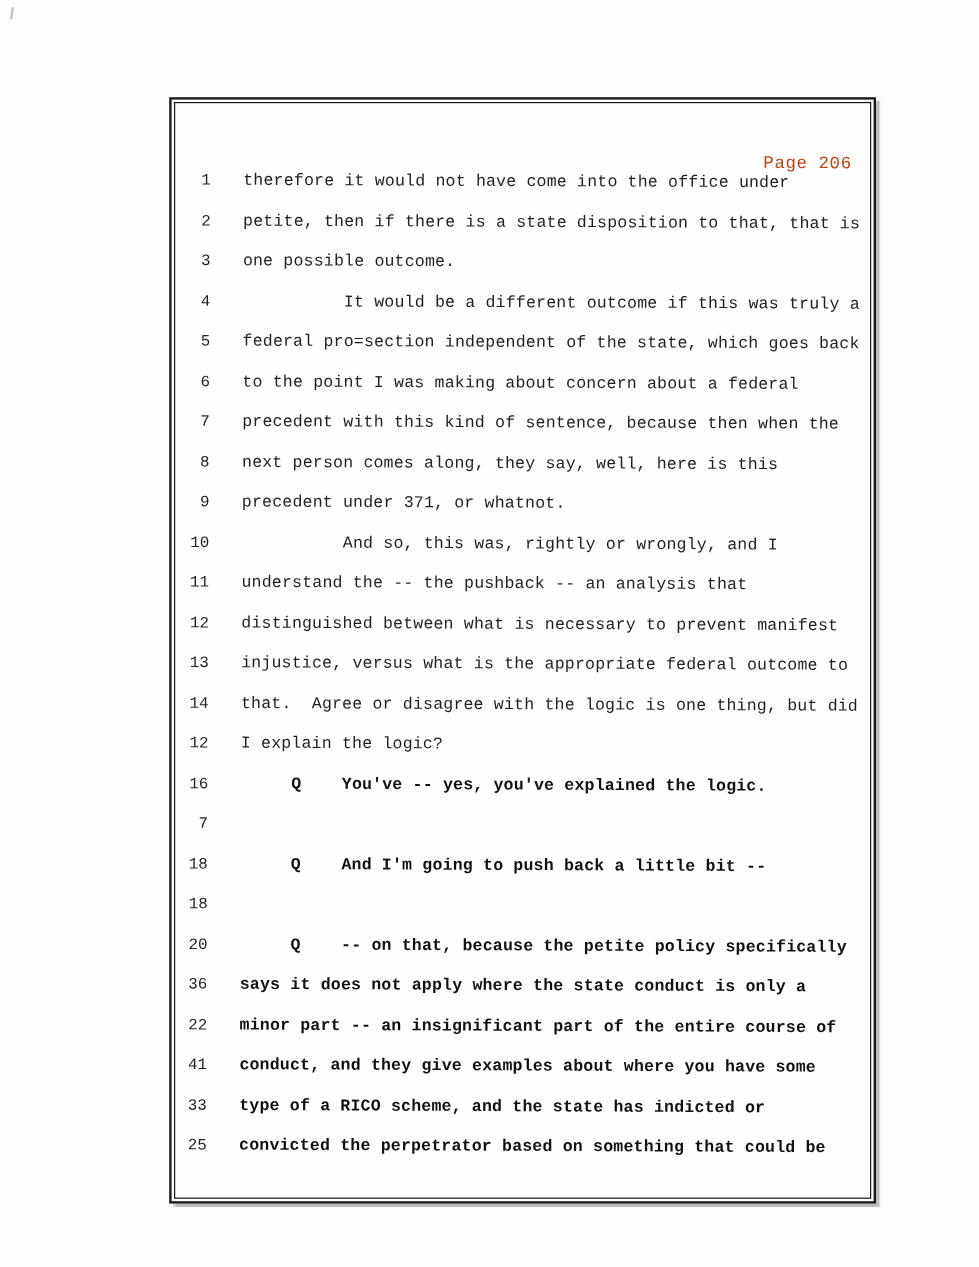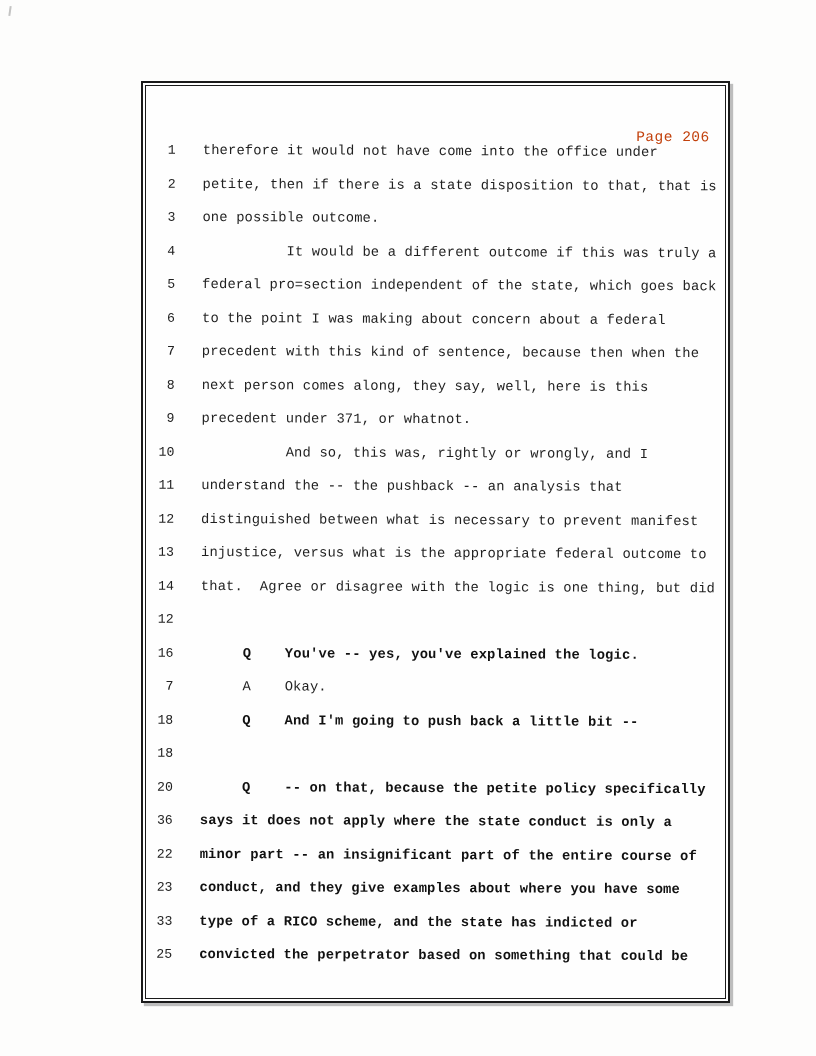--- a/index.html
+++ b/index.html
@@ -175,30 +175,30 @@
               <span class="lt">injustice, versus what is the appropriate federal outcome to</span>
             </div>
 
             <div class="line">
               <span class="ln">14</span>
               <span class="lt">that.  Agree or disagree with the logic is one thing, but did</span>
             </div>
 
             <div class="line">
               <span class="ln">12</span>
+              <span class="lt">I explain the logic?</span>
             </div>
 
             <div class="line bold">
               <span class="ln">16</span>
               <span class="lt">     Q    You've -- yes, you've explained the logic.</span>
             </div>
 
             <div class="line">
               <span class="ln">7</span>
-              <span class="lt">     A    Okay.</span>
             </div>
 
             <div class="line bold">
               <span class="ln">18</span>
               <span class="lt">     Q    And I'm going to push back a little bit --</span>
             </div>
 
             <div class="line">
               <span class="ln">18</span>
             </div>
@@ -212,21 +212,21 @@
               <span class="ln">36</span>
               <span class="lt">says it does not apply where the state conduct is only a</span>
             </div>
 
             <div class="line bold">
               <span class="ln">22</span>
               <span class="lt">minor part -- an insignificant part of the entire course of</span>
             </div>
 
             <div class="line bold">
-              <span class="ln">23</span>
+              <span class="ln">41</span>
               <span class="lt">conduct, and they give examples about where you have some</span>
             </div>
 
             <div class="line bold">
               <span class="ln">33</span>
               <span class="lt">type of a RICO scheme, and the state has indicted or</span>
             </div>
 
             <div class="line bold">
               <span class="ln">25</span>

